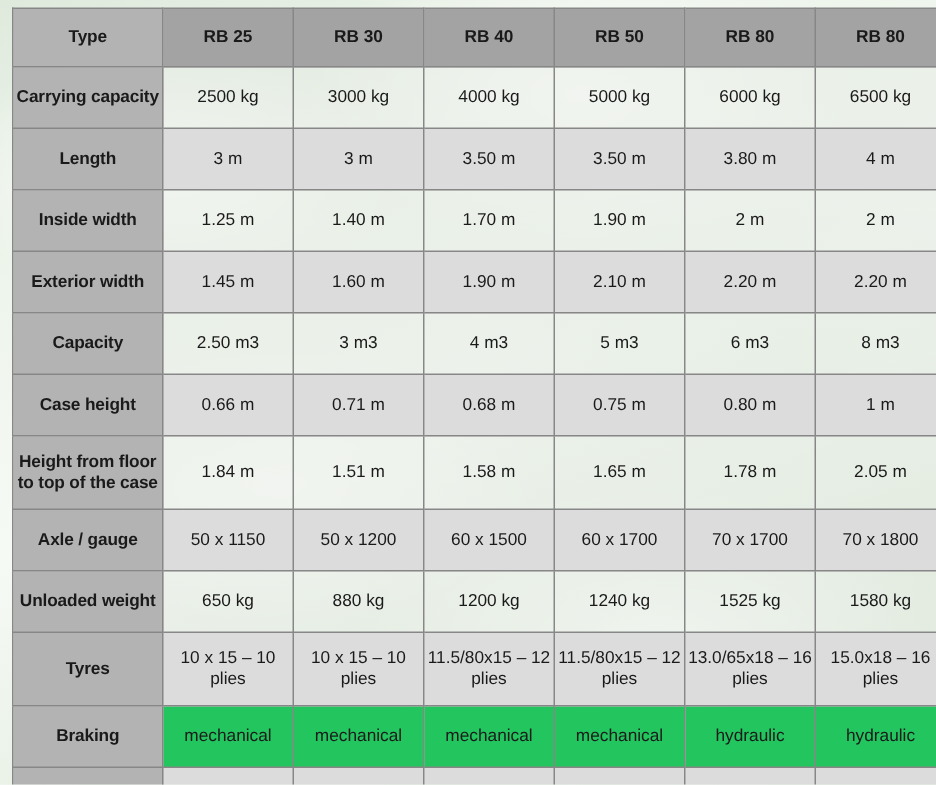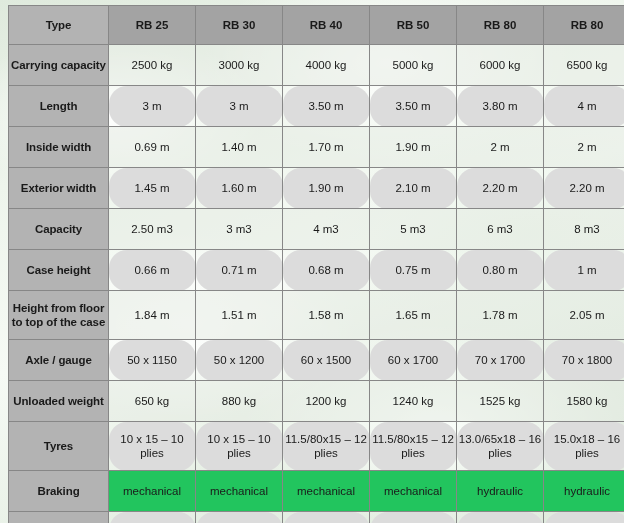--- a/index.html
+++ b/index.html
@@ -58,21 +58,21 @@
   }
 
   
   .model-head {
     background: #a3a3a3;
     font-weight: bold;
     font-size: 11.5px;
   }
 
   
-  .cell-solid  { background: #dcdcdc; border-radius: 18px; }
+  .cell-solid  { background: #dcdcdc; }
   .cell-trans  { background: rgba(226,232,224,0.45); margin-top: 28px; }
   .cell-white  { background: #22c55e; }
 
   .data-col { width: 84px; }
 
   
   tr.r-head td { height: 34px; }
   tr.r-std  td { height: 36px; }
   tr.r-tall td { height: 44px; }
 </style>
@@ -104,21 +104,21 @@
           <td class="row-label">Length</td>
           <td class="data-col cell-solid">3 m</td>
           <td class="data-col cell-solid">3 m</td>
           <td class="data-col cell-solid">3.50 m</td>
           <td class="data-col cell-solid">3.50 m</td>
           <td class="data-col cell-solid">3.80 m</td>
           <td class="data-col cell-solid">4 m</td>
         </tr>
         <tr class="r-std">
           <td class="row-label">Inside width</td>
-          <td class="data-col cell-trans">0.69 m</td>
+          <td class="data-col cell-trans">1.25 m</td>
           <td class="data-col cell-trans">1.40 m</td>
           <td class="data-col cell-trans">1.70 m</td>
           <td class="data-col cell-trans">1.90 m</td>
           <td class="data-col cell-trans">2 m</td>
           <td class="data-col cell-trans">2 m</td>
         </tr>
         <tr class="r-std">
           <td class="row-label">Exterior width</td>
           <td class="data-col cell-solid">1.45 m</td>
           <td class="data-col cell-solid">1.60 m</td>

